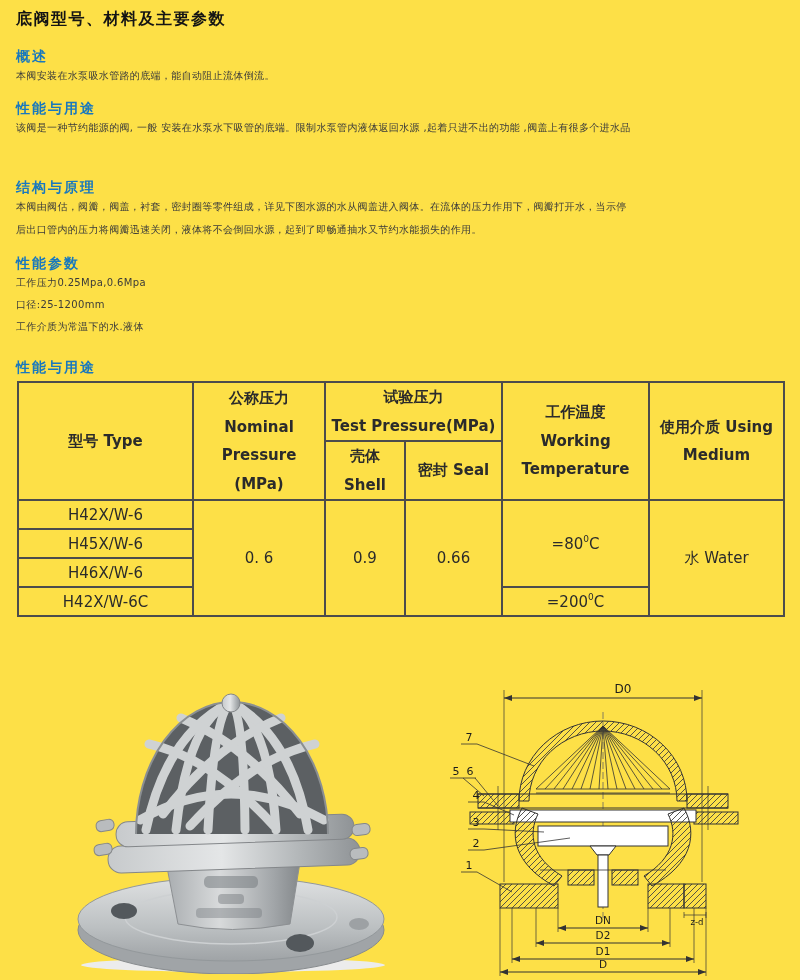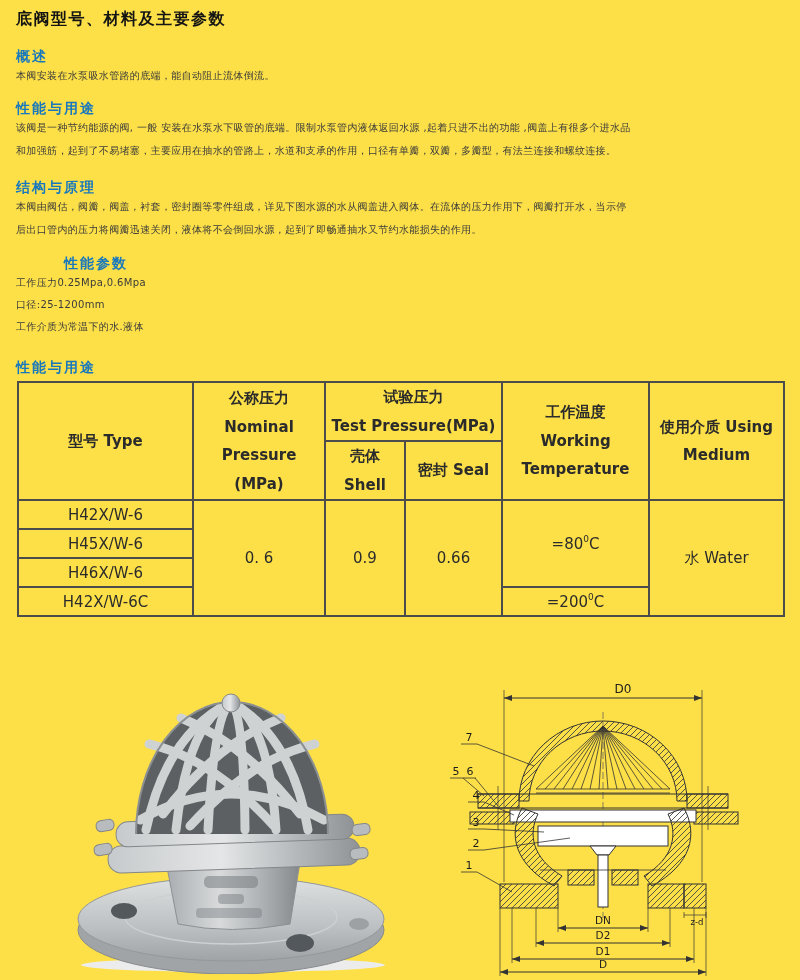--- a/index.html
+++ b/index.html
@@ -6,21 +6,21 @@
   .doc{
     position:relative;width:800px;height:980px;background:#fde047;overflow:hidden;
     font-family:"DejaVu Sans","Liberation Sans",sans-serif;color:#333;
   }
   .title{position:absolute;left:16px;top:9px;font-size:16px;font-weight:bold;color:#141414;letter-spacing:1.5px;white-space:nowrap;}
   .h{position:absolute;left:16px;font-size:14px;font-weight:bold;color:#1878be;letter-spacing:2px;white-space:nowrap;}
   .p{position:absolute;left:16px;font-size:10px;color:#3a3a3a;letter-spacing:0.35px;white-space:nowrap;}
   .h-overview{top:48px;}  .p-overview{top:69px;}
   .h-usage{top:100px;}    .p-usage1{top:121px;} .p-usage2{top:144px;}
   .h-structure{top:179px;}.p-structure1{top:200px;} .p-structure2{top:223px;}
-  .h-perf{top:255px;margin-left:48px;}     .p-perf1{top:276px;text-align:center;} .p-perf2{top:298px;} .p-perf3{top:320px;} .p-perf4{top:342px;}
+  .h-perf{top:255px;}     .p-perf1{top:276px;text-align:center;} .p-perf2{top:298px;} .p-perf3{top:320px;} .p-perf4{top:342px;}
   .h-tech{top:359px;}
 
   table.spec{
     position:absolute;left:17px;top:381px;border-collapse:collapse;table-layout:fixed;
     font-family:inherit;
   }
   table.spec th, table.spec td{
     border:2px solid #4c4c4c;text-align:center;vertical-align:middle;
     padding:0 2px;color:#2b2b2b;
   }
@@ -39,21 +39,20 @@
 
 <div class="doc">
 
   <div class="title">底阀型号、材料及主要参数</div>
 
   <div class="h h-overview">概述</div>
   <div class="p p-overview">本阀安装在水泵吸水管路的底端，能自动阻止流体倒流。</div>
 
   <div class="h h-usage">性能与用途</div>
   <div class="p p-usage1">该阀是一种节约能源的阀, 一般 安装在水泵水下吸管的底端。限制水泵管内液体返回水源 ,起着只进不出的功能 ,阀盖上有很多个进水品</div>
-  <div class="p p-usage2">和加强筋，起到了不易堵塞，主要应用在抽水的管路上，水道和支承的作用，口径有单瓣，双瓣，多瓣型，有法兰连接和螺纹连接。</div>
 
   <div class="h h-structure">结构与原理</div>
   <div class="p p-structure1">本阀由阀估，阀瓣，阀盖，衬套，密封圈等零件组成，详见下图水源的水从阀盖进入阀体。在流体的压力作用下，阀瓣打开水，当示停</div>
   <div class="p p-structure2">后出口管内的压力将阀瓣迅速关闭，液体将不会倒回水源，起到了即畅通抽水又节约水能损失的作用。</div>
 
   <div class="h h-perf">性能参数</div>
   <div class="p p-perf1">工作压力0.25Mpa,0.6Mpa</div>
   <div class="p p-perf2">口径:25-1200mm</div>
   <div class="p p-perf3">工作介质为常温下的水.液体</div>
 

